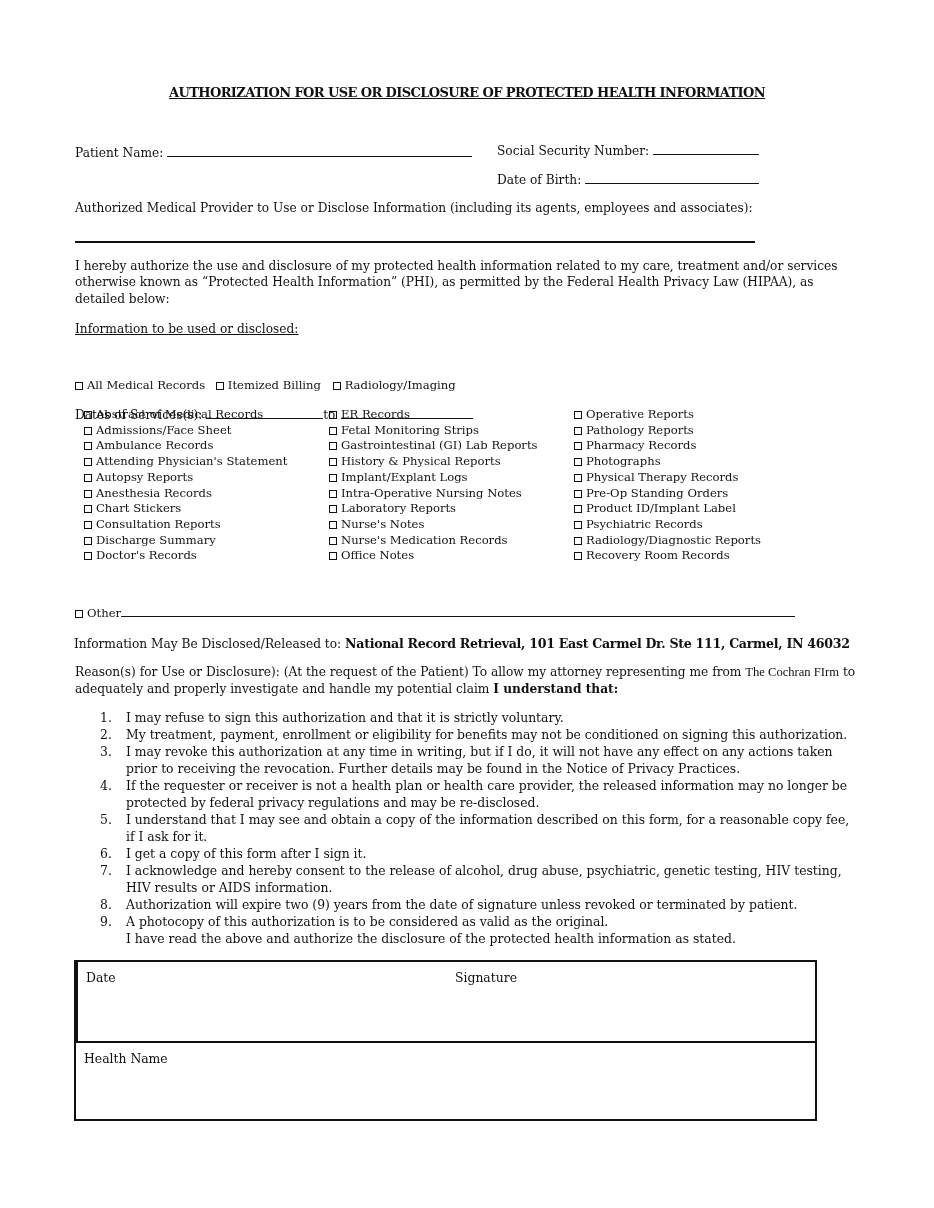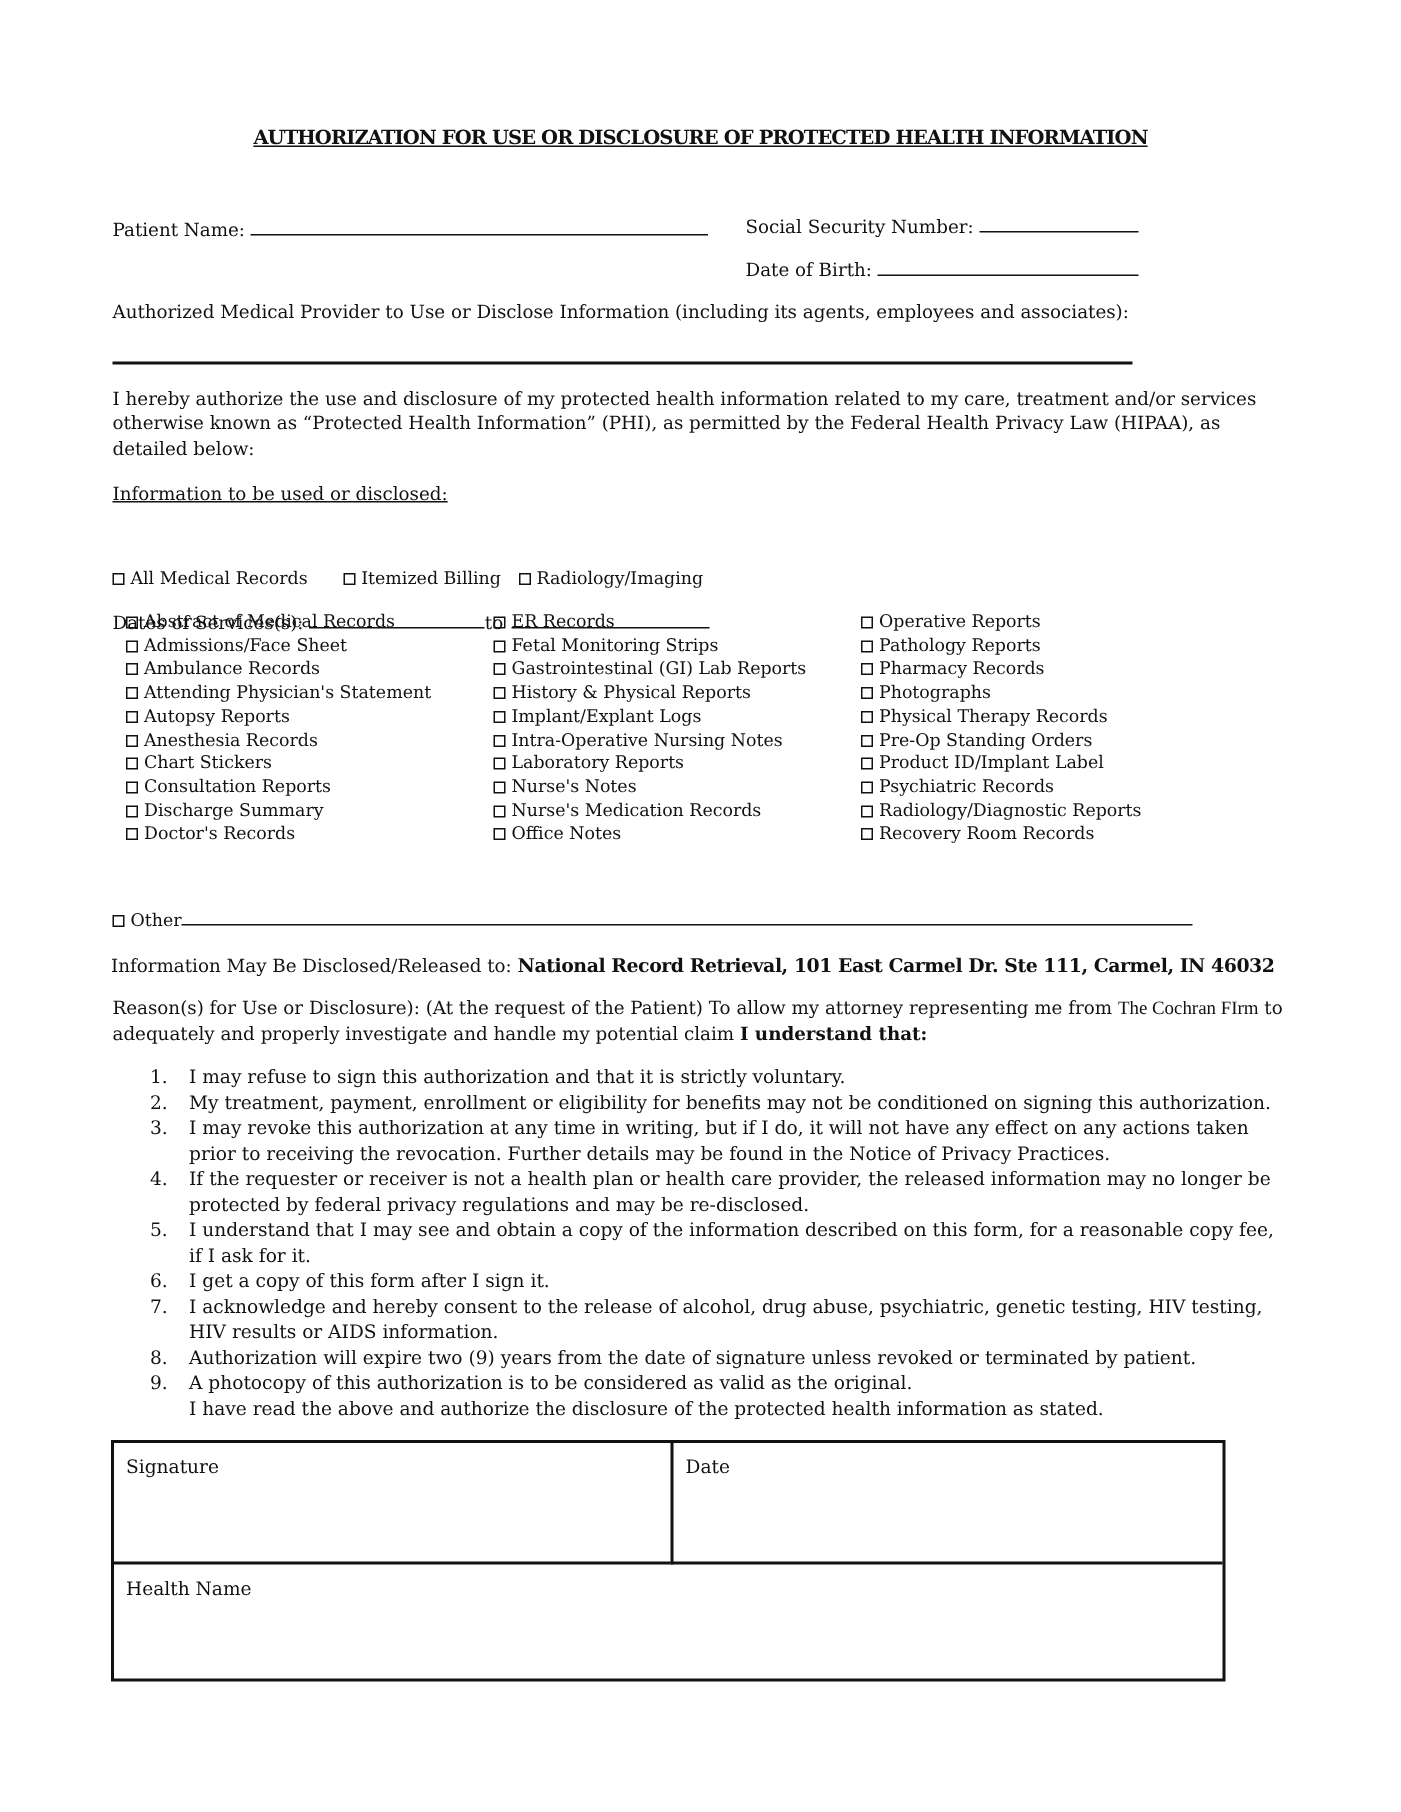--- a/index.html
+++ b/index.html
@@ -69,21 +69,21 @@
 <div class="abs" style="left:75px; top:321px;text-decoration:underline;">Information to be used or disclosed:</div>
 
 <div class="abs field-label" style="left:75px; top:362px;margin-top:44px;">
   <span>Dates of Services(s):</span>
   <span class="blank" style="width:117px;"></span><span>to</span>
   <span class="blank" style="width:132px; margin-left:2px;"></span>
 </div>
 
 <div class="abs" style="left:75px; top:378px; font-size:11.6px; white-space:nowrap;">
   <span><span class="cb"></span><span>All Medical Records</span></span>
-  <span style="margin-left:20px;"><span class="cb"></span><span>Itemized Billing</span></span>
+  <span style="margin-left:7px;"><span class="cb"></span><span>Itemized Billing</span></span>
   <span style="margin-left:8px;"><span class="cb"></span><span>Radiology/Imaging</span></span>
 </div>
 
 <div class="col" style="left:84px;">
   <div class="item"><span class="cb"></span><span>Abstract of Medical Records</span></div>
   <div class="item"><span class="cb"></span><span>Admissions/Face Sheet</span></div>
   <div class="item"><span class="cb"></span><span>Ambulance Records</span></div>
   <div class="item strong"><span class="cb"></span><span>Attending Physician's Statement</span></div>
   <div class="item"><span class="cb"></span><span>Autopsy Reports</span></div>
   <div class="item"><span class="cb"></span><span>Anesthesia Records</span></div>
@@ -173,25 +173,25 @@
       <span class="num">9.</span>
       <span class="txt">A photocopy of this authorization is to be considered as valid as the original.</span>
     </div>
   <div class="li">
       <span class="num"></span>
       <span class="txt">I have read the above and authorize the disclosure of the protected health information as stated.</span>
     </div>
 </div>
 
 <div class="sigtable">
+  <div class="cell r b">
+    <div>Date</div>
+    <div></div>
+  </div>
   <div class="cell b">
     <div>Signature</div>
-    <div></div>
-  </div>
-  <div class="cell r b">
-    <div>Date</div>
     <div></div>
   </div>
   <div class="cell">
     <div>Health Name</div>
     <div></div>
   </div>
 </div>
 
 </body></html>

